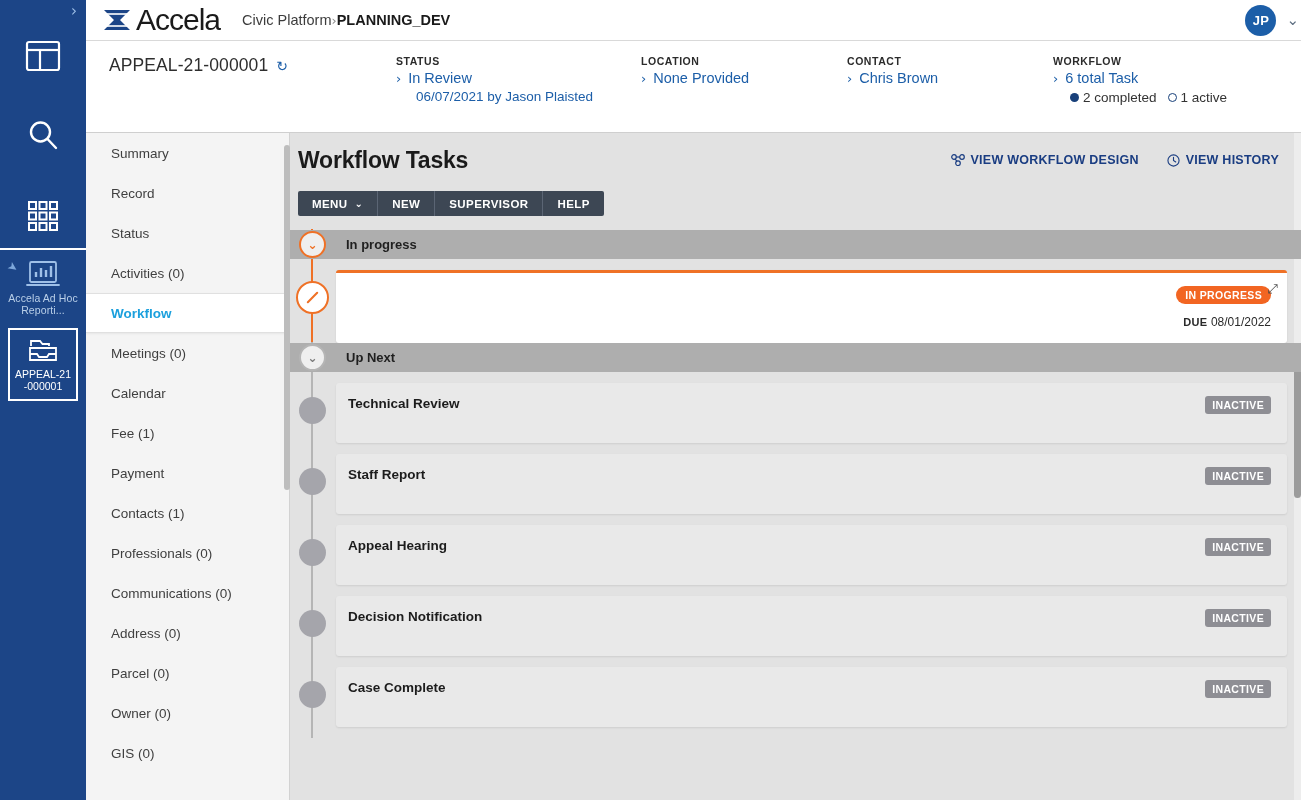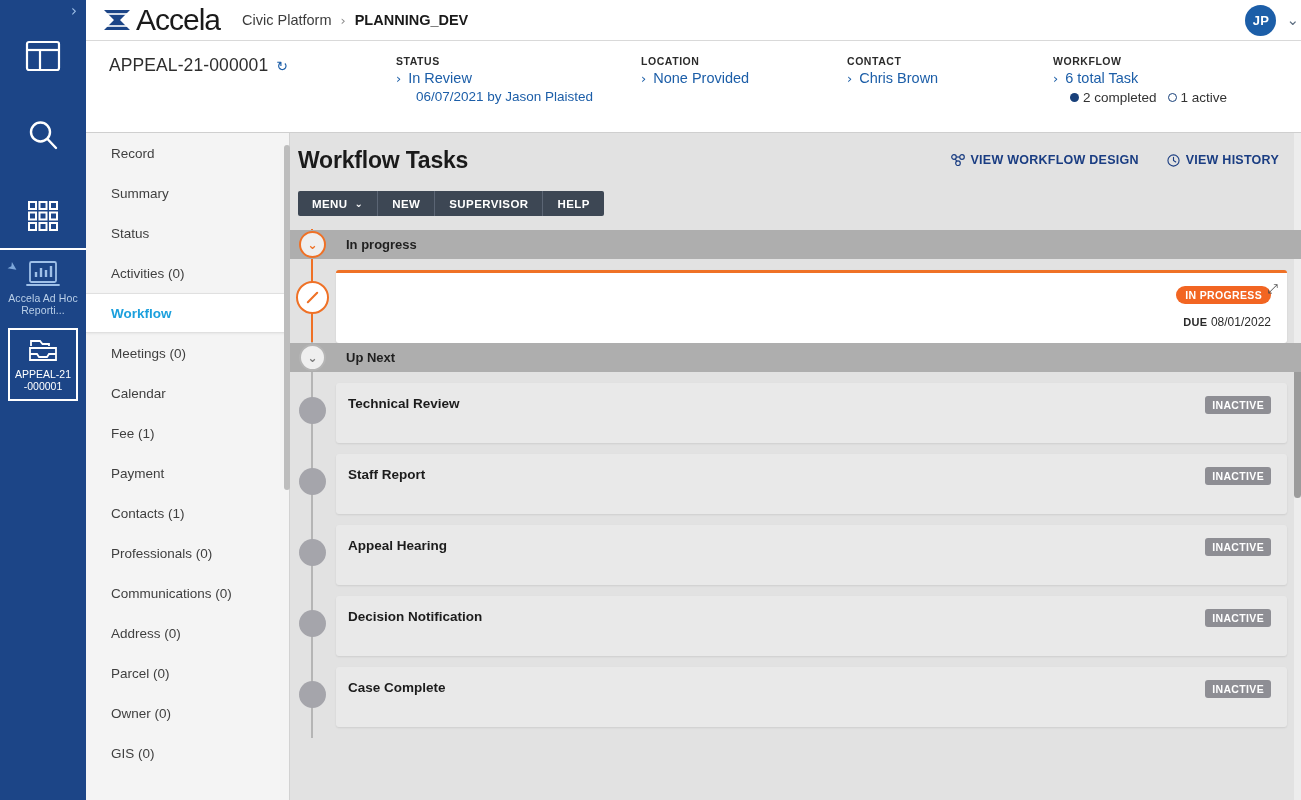--- a/index.html
+++ b/index.html
@@ -49,21 +49,21 @@
   }
 
   
   .topbar {
     position:absolute; left:86px; top:0; width:1231px; height:41px;
     background:#ffffff; border-bottom:1px solid #d9d9d9;
     display:flex; align-items:center; padding: 0 18px 0 16px;
   }
   .logo-wrap { display:flex; align-items:center; gap:4px; }
   .logo-word { font-size:30px; color:#1a1a1a; letter-spacing:-1px; font-weight:400; line-height:30px; }
-  .crumbs { display:flex; align-items:center; gap:9px; margin-left:22px; font-size:14.5px; color:#3c3c3c; }
+  .crumbs { display:flex; align-items:center; margin-left:22px; font-size:14.5px; color:#3c3c3c; }
   .crumb-sep { color:#8a8a8a; font-size:13px; font-family:"DejaVu Sans", sans-serif;}
   .crumb-strong { font-weight:bold; color:#1a1a1a; }
   .topbar-right { margin-left:auto; display:flex; align-items:center; gap:10px; }
   .avatar {
     width:31px; height:31px; border-radius:50%; background:#1c5ea8; color:#fff;
     font-size:13px; font-weight:bold; display:flex; align-items:center; justify-content:center;
     letter-spacing:0.3px; cursor:pointer;
   }
   .caret-down { color:#5a6b7f; font-size:15px; cursor:pointer; font-family:"DejaVu Sans", sans-serif; }
 
@@ -324,24 +324,24 @@
           <span>1 active</span>
         </span>
       </div>
     </div>
   </div>
 
   <div class="navscroll-track"></div>
   <div class="navside">
     <div id="nav-list">
         <div class="nav-item">
+          <span>Summary</span>
+        </div>
+        <div class="nav-item">
           <span>Record</span>
-        </div>
-        <div class="nav-item">
-          <span>Summary</span>
         </div>
         <div class="nav-item">
           <span>Status</span>
         </div>
         <div class="nav-item">
           <span>Activities (0)</span>
         </div>
         <div class="nav-item active">
           <span>Workflow</span>
         </div>

